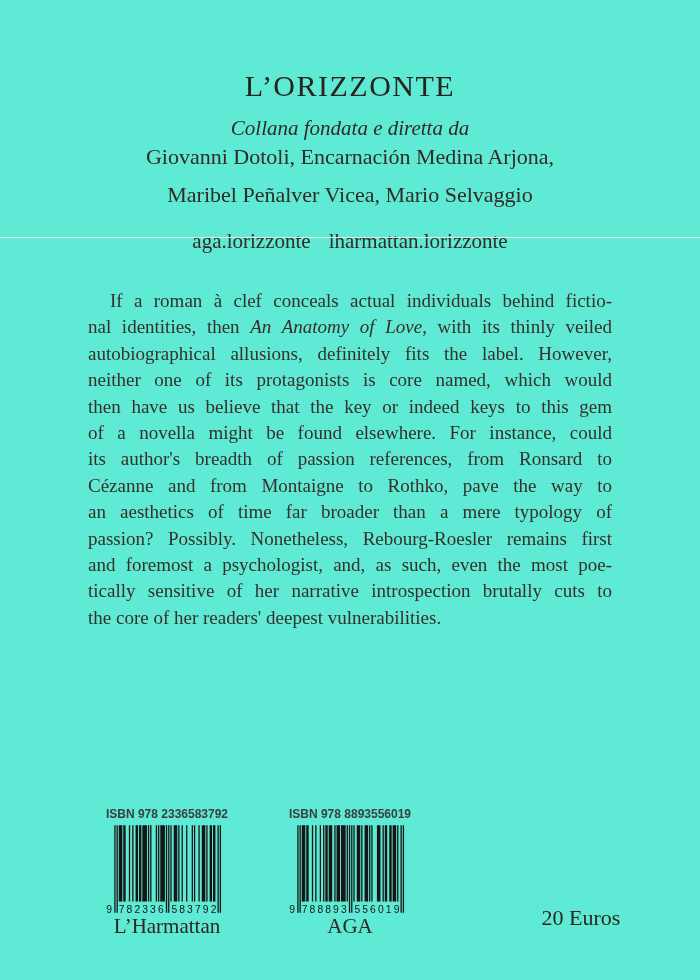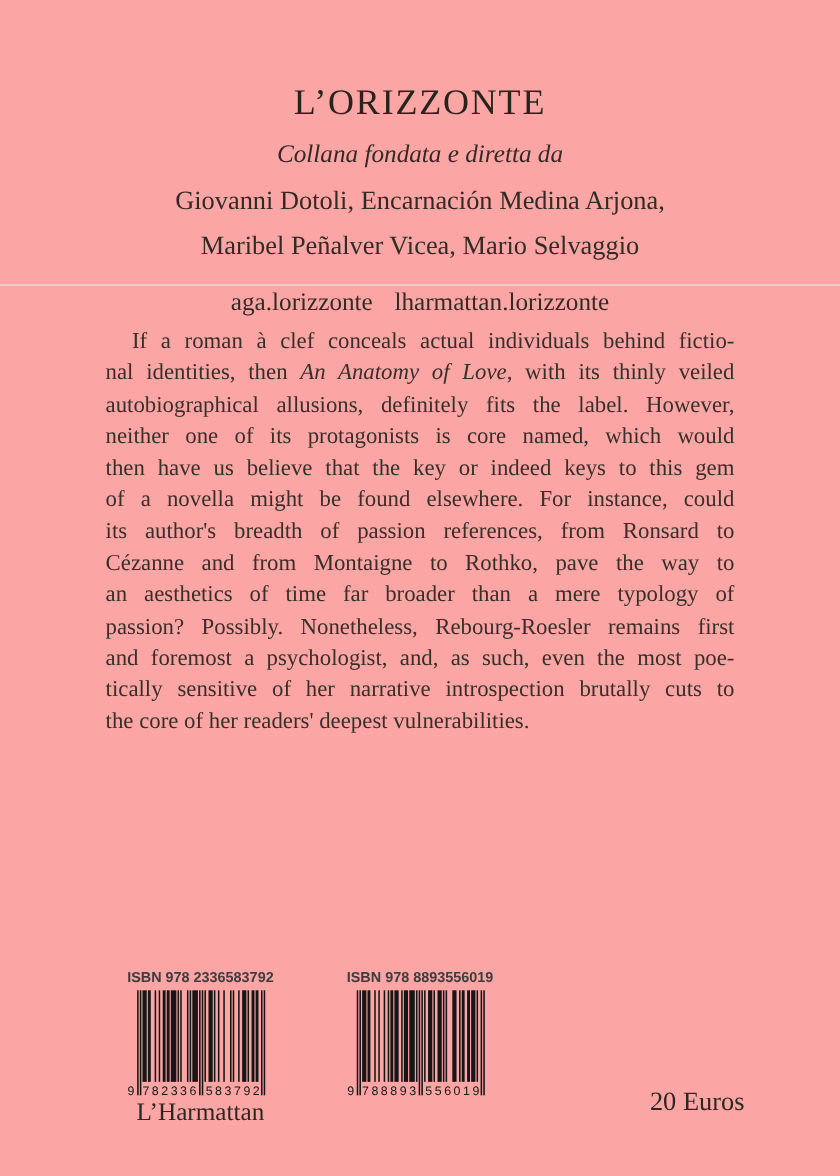--- a/index.html
+++ b/index.html
@@ -1,20 +1,20 @@
 <!DOCTYPE html>
 <html><head>
 <meta charset="utf-8">
 <style>
   html, body { margin: 0; padding: 0; background: #ffffff; }
   #page {
     position: relative;
     width: 700px;
     height: 980px;
-    background: #fca5a5;
+    background: #5eead4;
     font-family: "Liberation Serif", serif;
     color: #37302a;
     overflow: hidden;
   }
 
   
   #header { position: absolute; top: 68px; left: 0; width: 700px; text-align: center; }
   .title {
     font-size: 30px;
     line-height: 36px;
@@ -27,36 +27,36 @@
     font-size: 21px;
     line-height: 25px;
     color: #322b25;
   }
   .editors-line {
     font-size: 22px;
     line-height: 26px;
     color: #322b25;
     margin-top: 12px;
   }
-  .editors-line.first { margin-top: 13px; }
+  .editors-line.first { margin-top: 3px; }
   .sites { margin-top: 21px; font-size: 21px; line-height: 24px; color: #322b25; }
   .sites span { margin: 0 9px; }
 
   
   .divider {
     position: absolute;
     top: 237px; left: 0;
     width: 700px; height: 1px;
     background: #e9e7e3;
   }
 
   
   #blurb {
     position: absolute;
-    top: 272px;
+    top: 288px;
     left: 88px;
     width: 524px;
     font-size: 19px;
     line-height: 26.4px;
     color: #37302a;
   }
   .jline { text-align: justify; text-align-last: justify; white-space: nowrap; }
   .jline.jfirst { padding-left: 22px; }
   .jline.jlast { text-align-last: left; white-space: normal; }
   .jline em { font-style: italic; margin-top: 18px; }
@@ -222,17 +222,18 @@
           <text x="20.5" y="80" font-size="9.2" text-anchor="middle" fill="#161616" class="barcode-digits-font">8</text>
           <text x="67.5" y="80" font-size="9.2" text-anchor="middle" fill="#161616" class="barcode-digits-font">6</text>
           <text x="27.5" y="80" font-size="9.2" text-anchor="middle" fill="#161616" class="barcode-digits-font">8</text>
           <text x="74.5" y="80" font-size="9.2" text-anchor="middle" fill="#161616" class="barcode-digits-font">0</text>
           <text x="34.5" y="80" font-size="9.2" text-anchor="middle" fill="#161616" class="barcode-digits-font">9</text>
           <text x="81.5" y="80" font-size="9.2" text-anchor="middle" fill="#161616" class="barcode-digits-font">1</text>
           <text x="41.5" y="80" font-size="9.2" text-anchor="middle" fill="#161616" class="barcode-digits-font">3</text>
           <text x="88.5" y="80" font-size="9.2" text-anchor="middle" fill="#161616" class="barcode-digits-font">9</text>
         </svg>
       </div>
+    <div class="publisher-label">AGA</div>
   </div>
 
   <div id="price">20 Euros</div>
 
 </div>
 
 </body></html>

